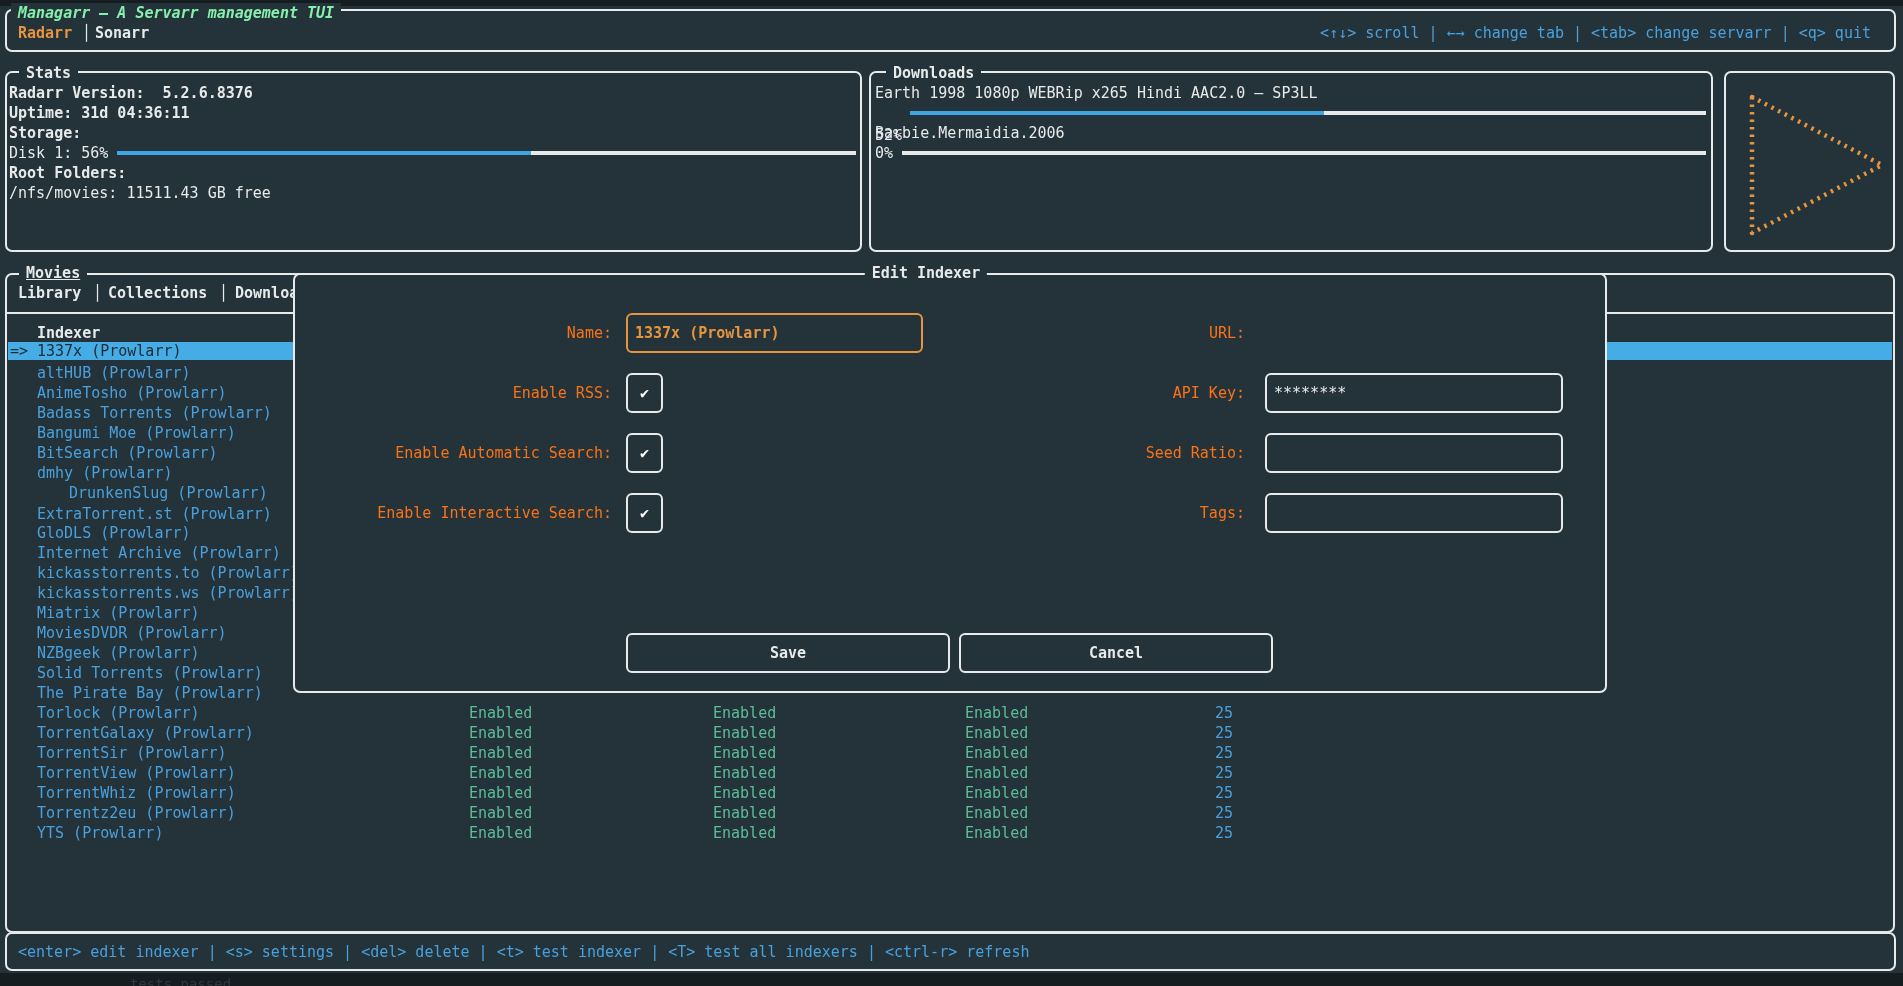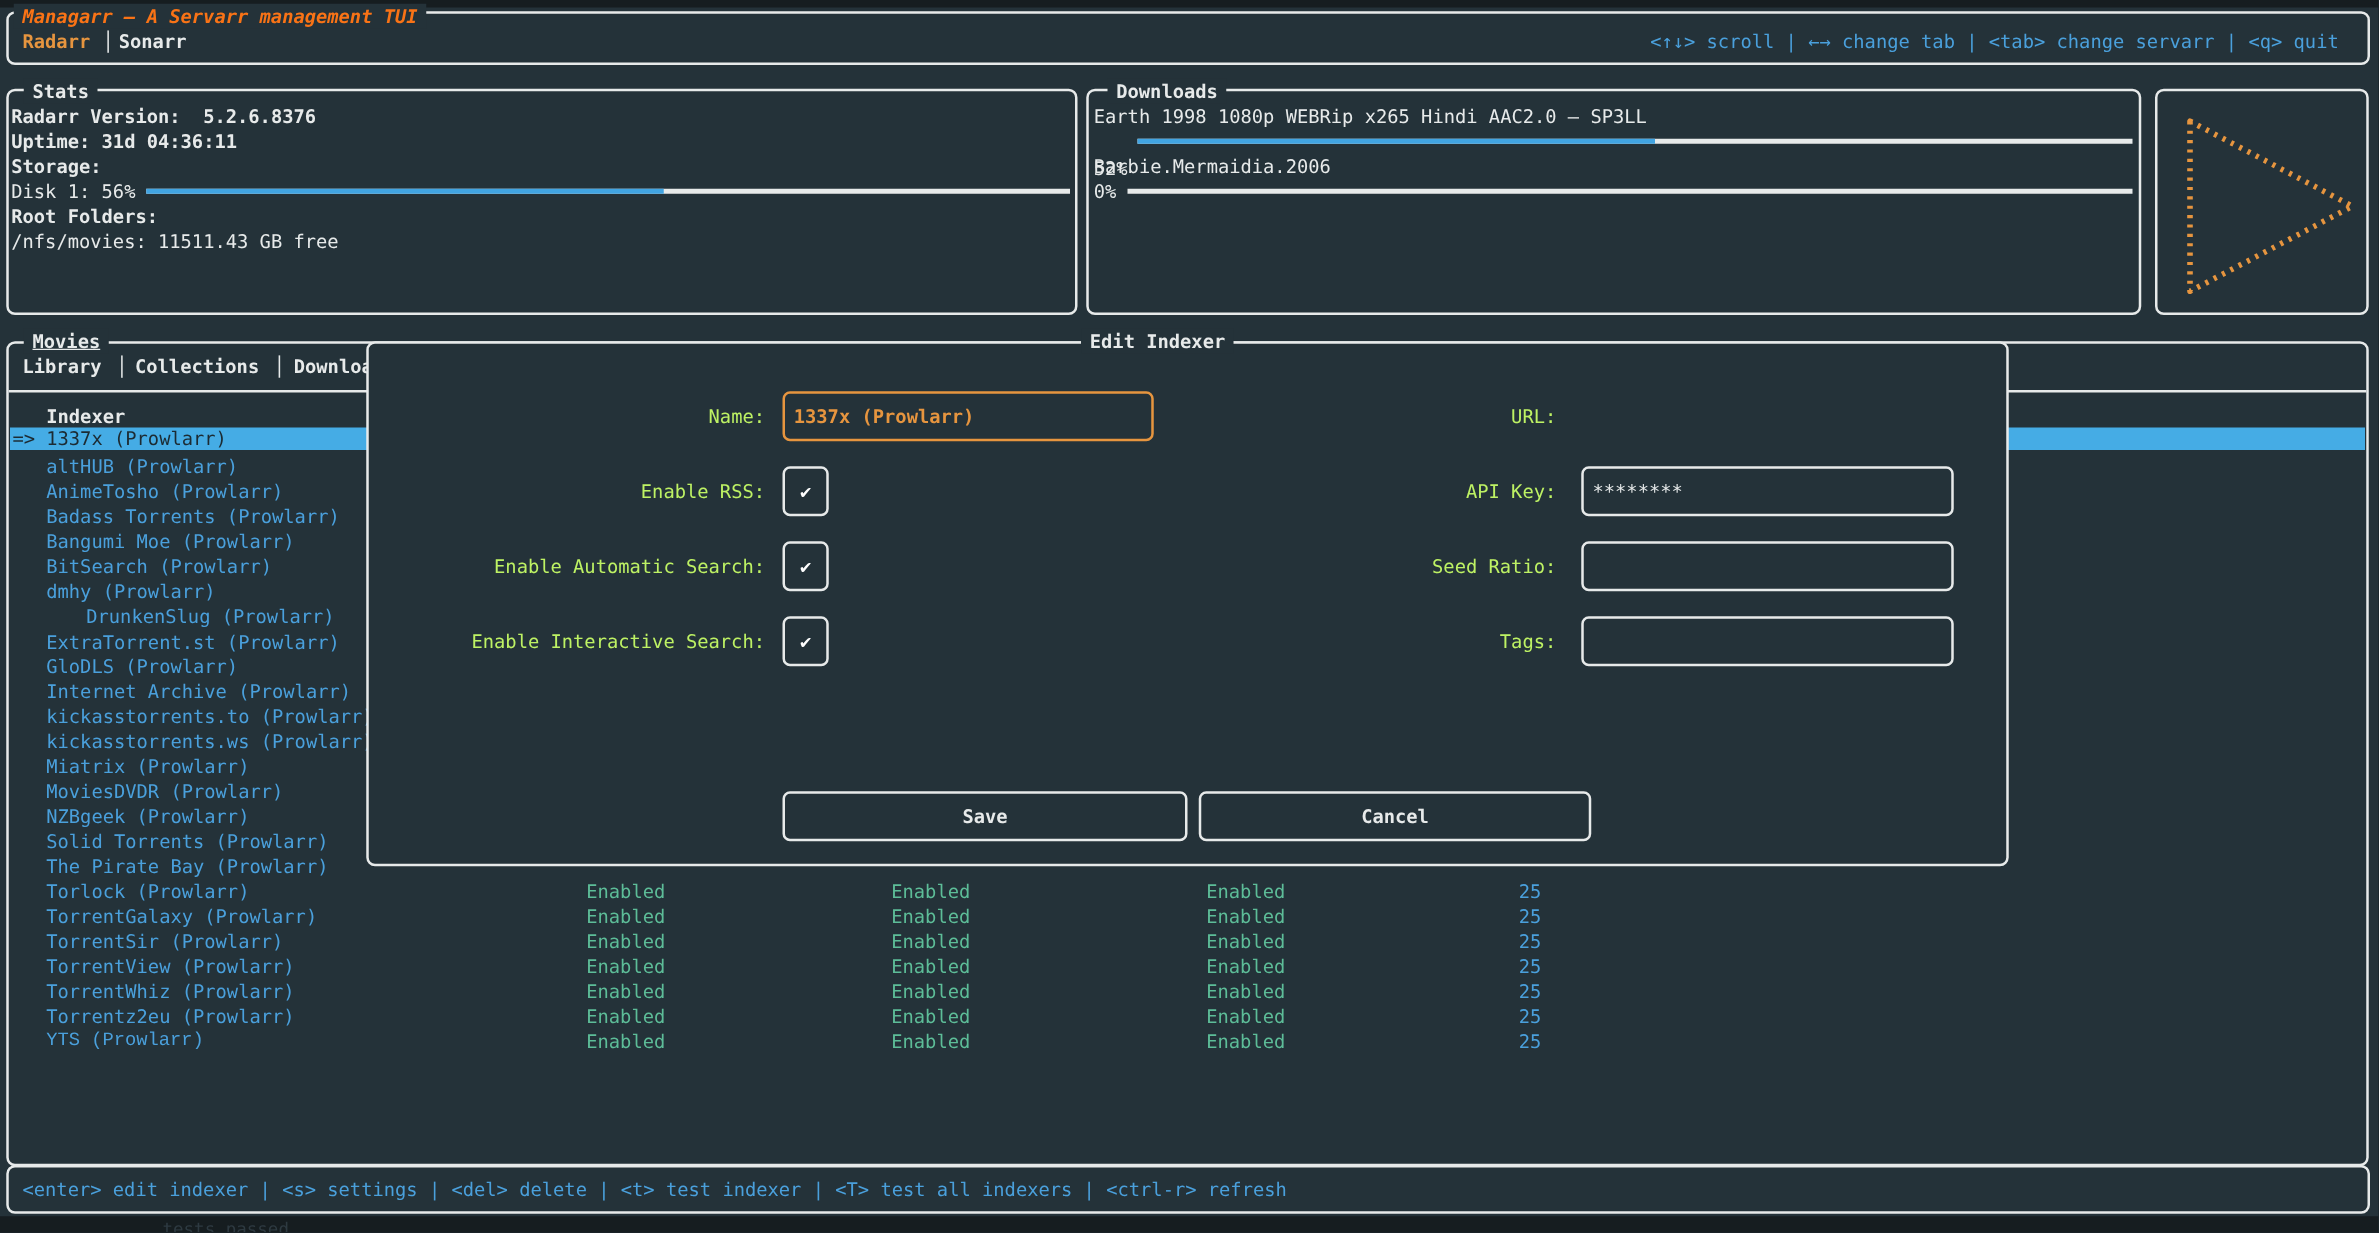--- a/index.html
+++ b/index.html
@@ -8,25 +8,25 @@
   .strip{position:absolute;left:0;width:1903px;background:#161d20;}
   .strip.top{top:0;height:6px;}
   .strip.bottom{top:973px;height:13px;overflow:hidden;}
   .faint{position:absolute;top:4px;left:130px;color:#2e3a41;font-size:14px;height:13px;line-height:14px;white-space:pre;}
   .panel{position:absolute;border:2px solid #e7eaea;border-radius:7px;box-sizing:border-box;background:transparent;}
   .panel.opaque{background:#243239;}
   .ptitle{position:absolute;height:20px;line-height:20px;background:#243239;padding:0 7px;font-weight:bold;white-space:pre;z-index:2;}
   .row{position:absolute;height:20px;line-height:20px;white-space:pre;}
   .b{font-weight:bold;}
   .blue{color:#4aa0dc;}
-  .purple{color:#f97316;}
+  .purple{color:#86efac;}
   .orange{color:#e6953f;}
   .white{color:#e7eaea;}
   .green{color:#5dbd98;}
-  .rlabel{position:absolute;height:20px;line-height:20px;white-space:pre;color:#bef264;text-align:right;z-index:6;padding-left:16px;}
+  .rlabel{position:absolute;height:20px;line-height:20px;white-space:pre;color:#f97316;text-align:right;z-index:6;padding-left:16px;}
   .bar{position:absolute;height:4px;background:#e7eaea;}
   .bar i{position:absolute;left:0;top:0;height:100%;background:#41a4e2;display:block;}
   .input{position:absolute;height:40px;box-sizing:border-box;border:2px solid #e7eaea;border-radius:6px;line-height:36px;padding-left:7px;white-space:pre;color:#e7eaea;z-index:6;}
   .input.accent{border-color:#e6953f;color:#e6953f;font-weight:bold;}
   .cb{position:absolute;width:37px;height:40px;box-sizing:border-box;border:2px solid #e7eaea;border-radius:6px;text-align:center;line-height:36px;color:#ffffff;z-index:6;}
   .btn{position:absolute;height:40px;box-sizing:border-box;border:2px solid #e7eaea;border-radius:6px;text-align:center;line-height:36px;font-weight:bold;color:#e7eaea;z-index:6;}
   .hl-row{position:absolute;left:8px;width:1884px;height:18px;background:#45ace5;z-index:1;}
   .hl-row span{position:absolute;height:18px;line-height:18px;color:#1c2b33;white-space:pre;}
   .list-row{position:absolute;left:37px;height:20px;line-height:20px;color:#4aa0dc;white-space:pre;z-index:1;}
   .cell{position:absolute;height:20px;line-height:20px;white-space:pre;z-index:1;}
@@ -129,21 +129,21 @@
       <div class="list-row" style="top: 783px;">TorrentWhiz (Prowlarr)</div>
       <div class="cell green" style="left: 469px; top: 783px;">Enabled</div>
       <div class="cell green" style="left: 713px; top: 783px;">Enabled</div>
       <div class="cell green" style="left: 965px; top: 783px;">Enabled</div>
       <div class="cell blue" style="left: 1215px; top: 783px;">25</div>
       <div class="list-row" style="top: 803px;">Torrentz2eu (Prowlarr)</div>
       <div class="cell green" style="left: 469px; top: 803px;">Enabled</div>
       <div class="cell green" style="left: 713px; top: 803px;">Enabled</div>
       <div class="cell green" style="left: 965px; top: 803px;">Enabled</div>
       <div class="cell blue" style="left: 1215px; top: 803px;">25</div>
-      <div class="list-row" style="top: 823px; font-family: Liberation Mono, monospace;">YTS (Prowlarr)</div>
+      <div class="list-row" style="top: 823px;">YTS (Prowlarr)</div>
       <div class="cell green" style="left: 469px; top: 823px;">Enabled</div>
       <div class="cell green" style="left: 713px; top: 823px;">Enabled</div>
       <div class="cell green" style="left: 965px; top: 823px;">Enabled</div>
       <div class="cell blue" style="left: 1215px; top: 823px;">25</div>
     </div>
 
   <div class="panel opaque" style="left:293px;top:273px;width:1314px;height:420px;z-index:5;"></div>
   <div class="ptitle white" style="left:926px;top:263px;transform:translateX(-50%);z-index:6;">Edit Indexer</div>
 
   <div class="rlabel" style="right:1291px;top:323px;">Name:</div>

